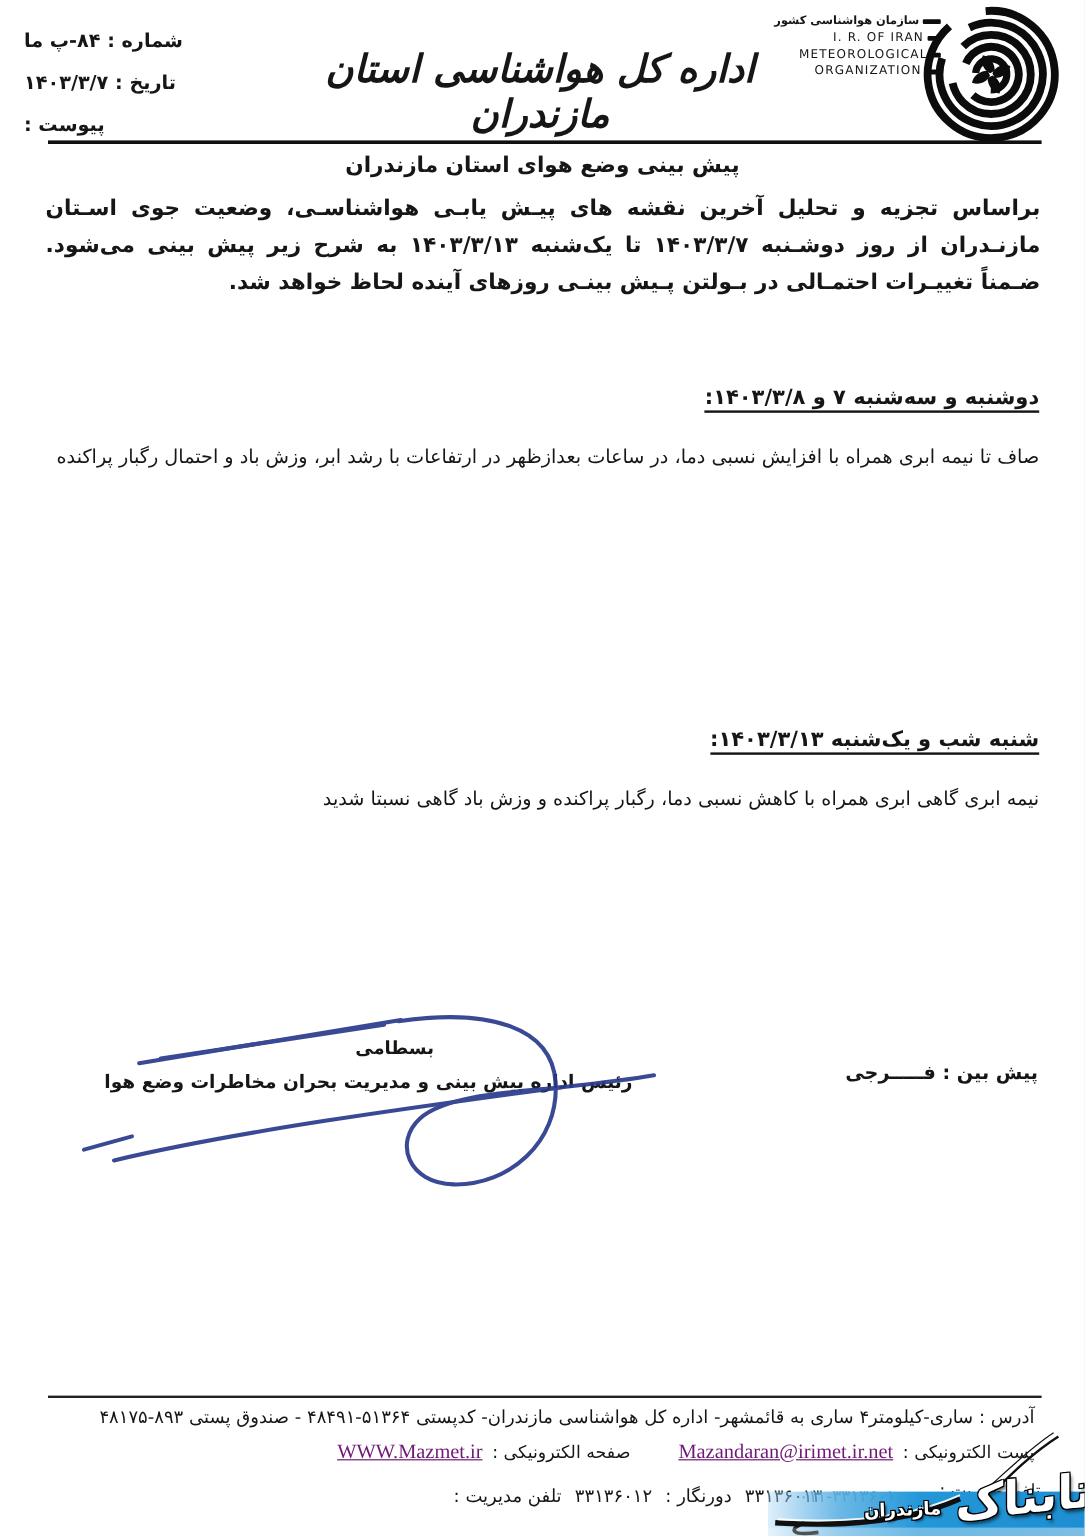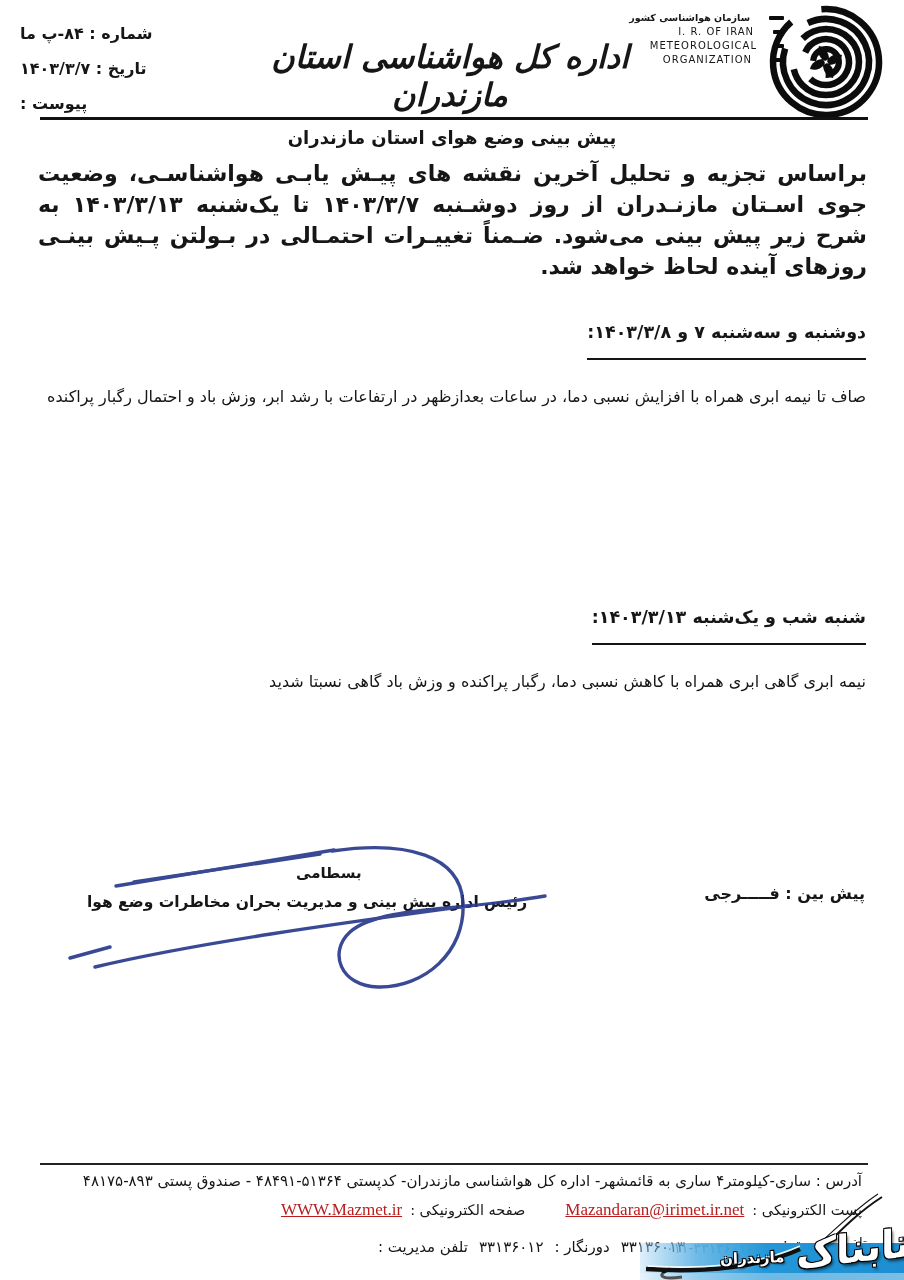--- a/index.html
+++ b/index.html
@@ -7,52 +7,52 @@
         font-family:"DejaVu Sans",sans-serif;color:#161616;margin:0 auto;}
 
   
   .hdr-fields{position:absolute;left:20px;top:16px;width:190px;direction:rtl;text-align:left;
               font-size:16px;font-weight:bold;line-height:35px;}
   .org-title{position:absolute;left:230px;top:38px;width:440px;text-align:center;direction:rtl;
              font-size:32px;font-weight:bold;font-style:italic;letter-spacing:-1px;}
   .logo{position:absolute;right:14px;top:2px;width:218px;height:120px;}
   .logo-text{position:absolute;left:0;top:10px;width:112px;display:flex;flex-direction:column;
              align-items:flex-end;gap:3px;}
-  .logo-row{display:flex;align-items:center;gap:19px;white-space:nowrap;}
+  .logo-row{display:flex;align-items:center;gap:3px;white-space:nowrap;}
   .logo-row .fa{font-size:9.5px;font-weight:bold;direction:rtl;}
   .logo-row .en{font-size:10px;font-weight:normal;letter-spacing:1px;}
   .logo-bar{height:4px;background:#0c0c0c;border-radius:1px;}
   .logo-svg{position:absolute;right:0;top:0;}
 
   .rule-top{position:absolute;left:40px;right:36px;top:117px;height:3px;background:#111;}
   .rule-bottom{position:absolute;left:40px;right:36px;top:1163px;height:2px;background:#222;}
 
   
   .doc-title{position:absolute;left:0;right:0;top:127px;text-align:center;direction:rtl;
              font-size:18px;font-weight:900;}
   .intro{position:absolute;left:38px;right:37px;top:158px;direction:rtl;text-align:justify;
-         font-size:22px;font-weight:bold;line-height:31px;}
+         font-size:18px;font-weight:bold;line-height:31px;}
   .section{position:absolute;left:38px;right:38px;direction:rtl;text-align:right;}
   .s1{top:322px}.s2{top:466px}.s3{top:607px}
   .sec-head{display:inline-block;font-size:17.5px;font-weight:bold;
-            border-bottom:2.2px solid #141414;padding-bottom:16px;}
+            border-bottom:2.2px solid #141414;padding-bottom:0;}
   .sec-body{margin-top:23px;font-size:16px;line-height:28px;}
 
   .forecaster{position:absolute;right:39px;top:884px;direction:rtl;font-size:16px;font-weight:bold;}
   .sig-name{position:absolute;left:296px;top:864px;width:110px;text-align:left;direction:rtl;
             font-size:15px;font-weight:bold;}
   .sig-title{position:absolute;left:72px;top:893px;width:470px;text-align:center;direction:rtl;
              font-size:15.5px;font-weight:bold;}
   .sig-svg{position:absolute;left:0;top:0;pointer-events:none;}
 
   
   .addr{position:absolute;right:42px;top:1172px;direction:rtl;font-size:15px;}
   .email-line{position:absolute;right:42px;top:1200px;direction:rtl;display:flex;
               align-items:baseline;gap:8px;font-size:14.5px;}
-  .email-line a{font-family:"Liberation Serif",serif;font-size:17px;color:#b91c1c;
+  .email-line a{font-family:"Liberation Serif",serif;font-size:17px;color:#701a75;
                 text-decoration:underline;direction:ltr;unicode-bidi:isolate;}
   .email-spacer{display:inline-block;width:24px;}
   .phone-line{position:absolute;left:378px;top:1238px;direction:ltr;display:flex;gap:11px;
               align-items:baseline;font-size:15px;}
   .phone-line .lbl{direction:rtl;unicode-bidi:isolate;}
   .phone-ghost{position:absolute;left:666px;top:1240px;font-size:14px;color:#466992;opacity:.8;
                direction:ltr;z-index:3;}
   .phone-frag{position:absolute;left:783px;top:1235px;font-size:14px;direction:rtl;z-index:3;}
 
   

